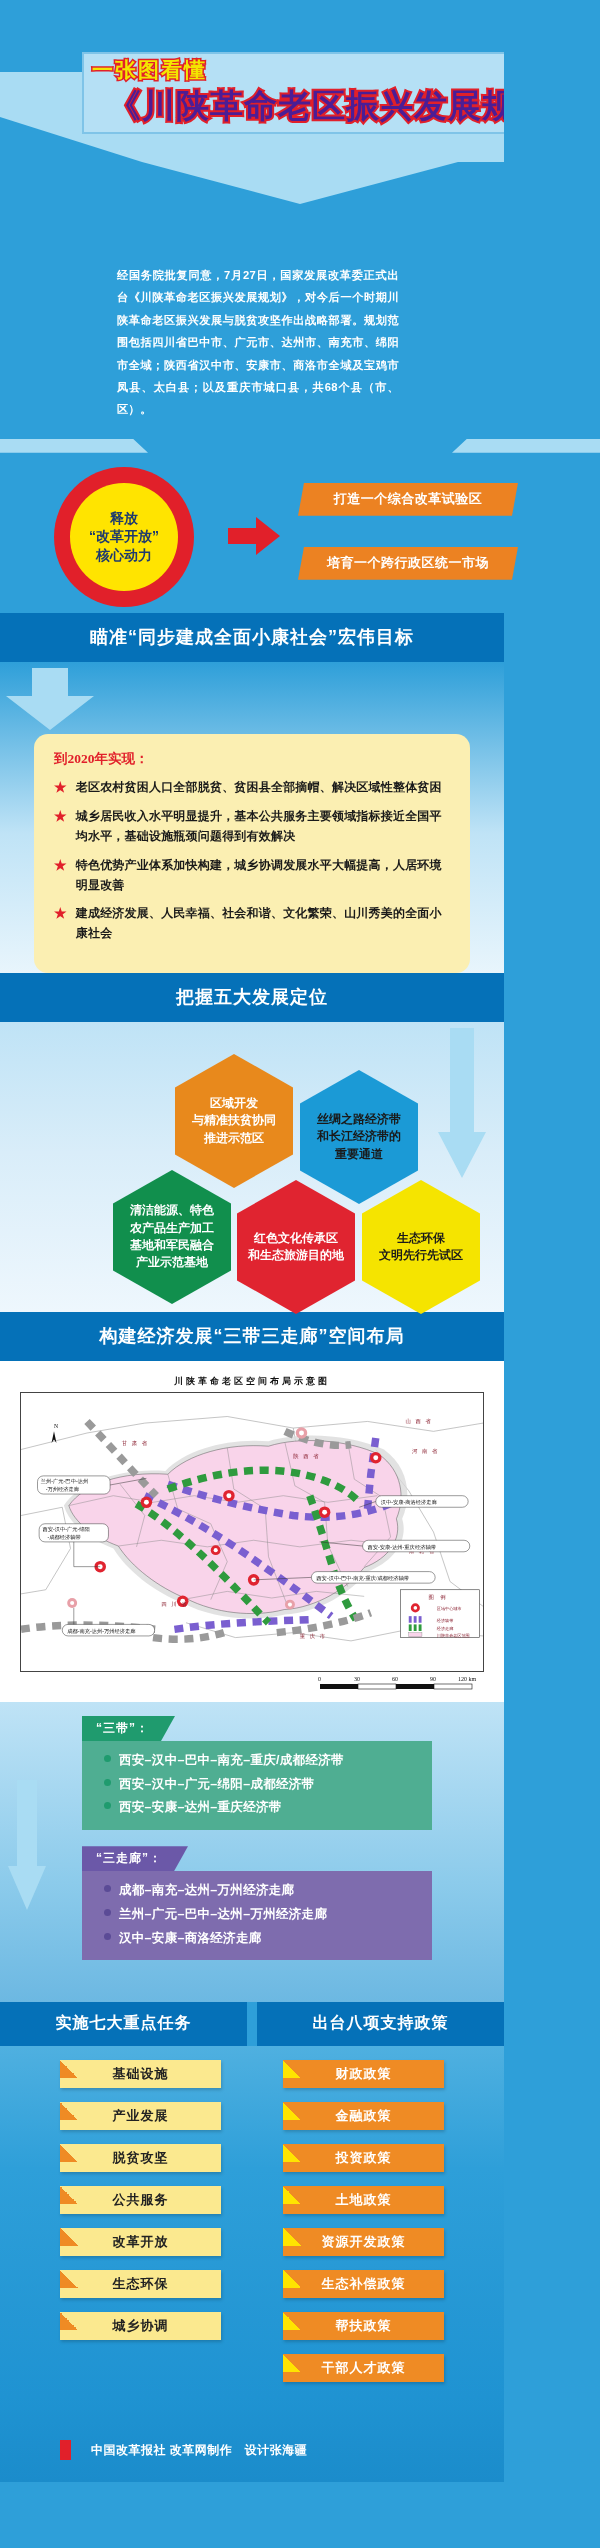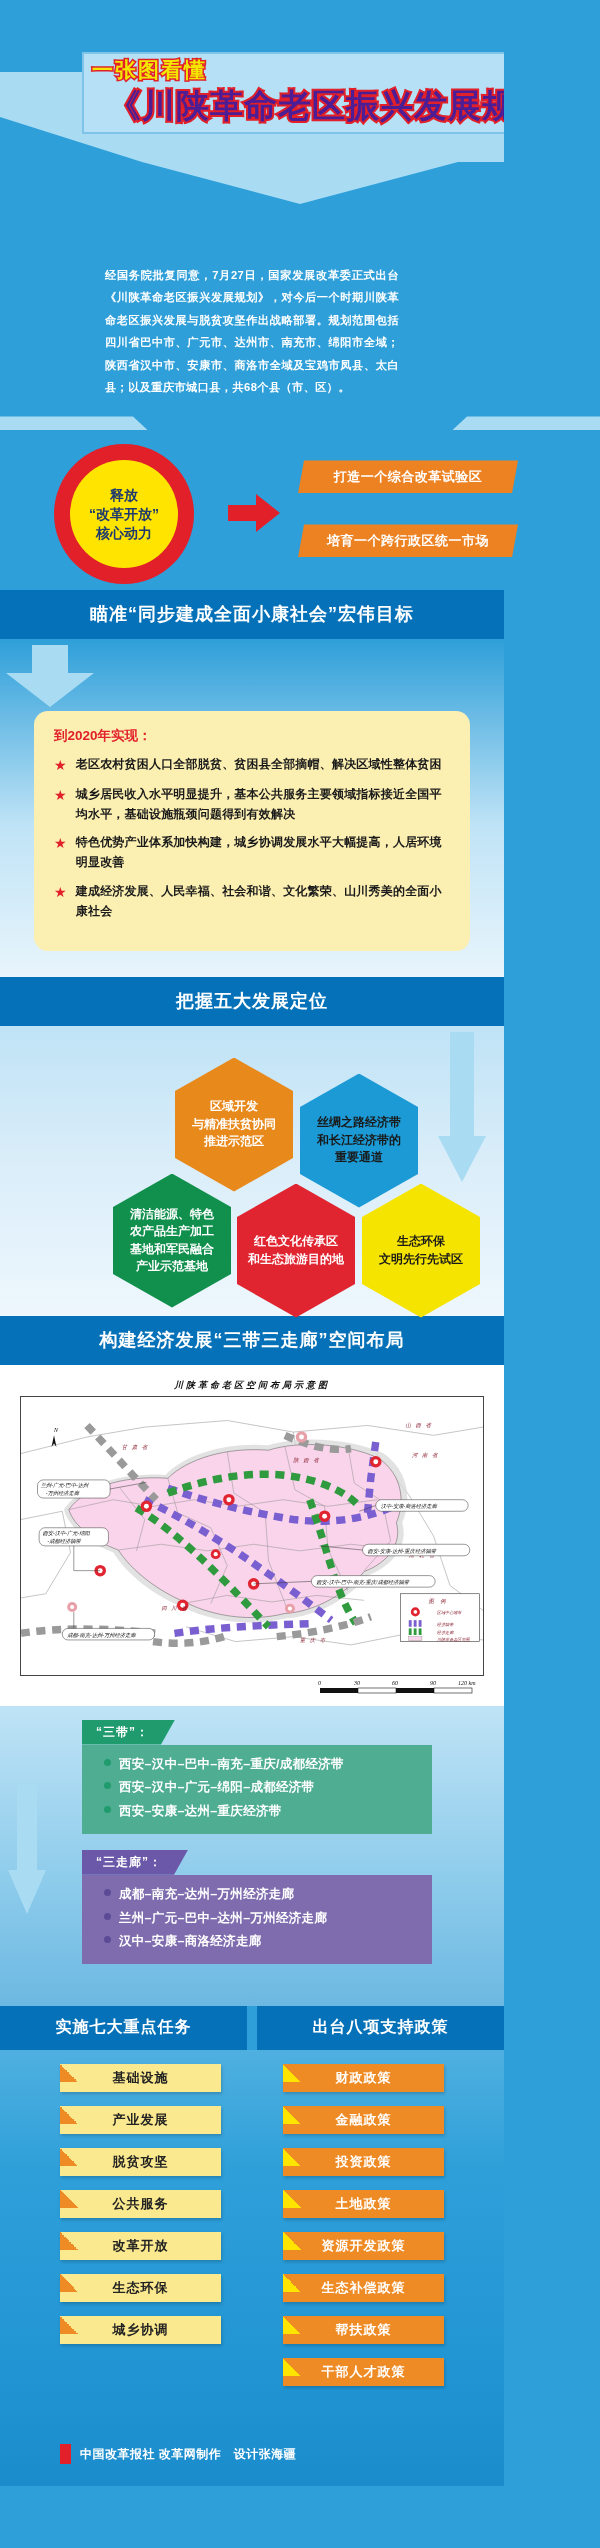--- a/index.html
+++ b/index.html
@@ -64,20 +64,21 @@
 
   
   .intro {
     padding: 14px 105px 18px 105px;
     color: #fff;
     font-size: 11.2px;
     line-height: 2.0;
     text-align: justify;
     font-weight: bold;
     letter-spacing: .4px;
+    margin-left: 12px;
   }
 
   
   .chevron-band {
     position: relative; height: 16px; background: #2e9fd9;
   }
   .chevron-band > i {
     position: absolute; left: 0; top: 0; width: 600px; height: 14px;
     background: #a9dcf3;
     clip-path: polygon(0 0, 133px 0, 148px 14px, 452px 14px, 467px 0, 600px 0, 600px 14px, 0 14px);
@@ -145,21 +146,21 @@
     position: absolute; width: 118px; height: 134px;
     clip-path: polygon(50% 0, 100% 25%, 100% 75%, 50% 100%, 0 75%, 0 25%);
     display: flex; align-items: center; justify-content: center;
     text-align: center; font-weight: bold; font-size: 12px;
     line-height: 1.45; color: #fff; padding: 0 0;
   }
   .hex.dark { color: #1a1a1a; }
   .hex-arrow { position: absolute; right: 16px; top: 6px; width: 52px; height: 150px; }
 
   
-  .map-sect { background: #fff; padding: 14px 0 8px; font-style: italic; }
+  .map-sect { background: #fff; padding: 14px 0 8px; }
   .map-title {
     text-align: center; font-size: 9px; letter-spacing: 3px; color: #111;
     margin-bottom: 4px; font-weight: bold;
   }
   .map-frame { margin: 0 20px; border: 1px solid #444; background: #fff; position: relative; height: 280px; }
 
   
   .belts { background: linear-gradient(#bfe3f6 0%, #8ccbeb 60%, #6cb8e2 100%); padding: 14px 0 26px; position: relative; }
   .belt-block { margin: 0 72px 16px 82px; position: relative; }
   .belt-tab {
@@ -195,21 +196,21 @@
   .tag .fold {
     position: absolute; left: 0; top: 0; width: 18px; height: 18px;
   }
   .tag.yellow .fold { background: linear-gradient(225deg, transparent 50%, #ef8b24 50%); }
   .tag.orange .fold { background: linear-gradient(225deg, transparent 50%, #ffe400 50%); }
 
   
   .footer {
     background: linear-gradient(#1f93d2, #1b8ccb);
     padding: 44px 0 22px 60px;
-    display: flex; align-items: center; gap: 9px;
+    display: flex; align-items: center; gap: 20px;
   }
   .footer .mark { width: 11px; height: 20px; background: #e1202a; }
   .footer span { color: #fff; font-size: 12px; font-weight: bold; letter-spacing: .5px; }
 </style>
 </head>
 <body>
 
 <div class="page">
 
   <div class="hero">
@@ -236,21 +237,21 @@
     </div>
     <svg class="red-arrow" viewBox="0 0 52 38">
       <polygon points="0,11 28,11 28,0 52,19 28,38 28,27 0,27" fill="#e1202a"></polygon>
     </svg>
     <div class="goal-box goal-1">打造一个综合改革试验区</div>
     <div class="goal-box goal-2">培育一个跨行政区统一市场</div>
   </div>
 
   <div class="band-head">瞄准“同步建成全面小康社会”宏伟目标</div>
 
-  <div class="grad-light" style="padding-bottom:26px;">
+  <div class="grad-light" style="font-family:Liberation Serif, serif;">
     <svg class="arrow-down-big" viewBox="0 0 100 62">
       <polygon points="32,0 68,0 68,28 94,28 50,62 6,28 32,28" fill="#a9dcf3"></polygon>
     </svg>
     <div class="card-yellow">
       <h4>到2020年实现：</h4>
       <div class="bullet-row">
         <div class="star">★</div>
         <div>老区农村贫困人口全部脱贫、贫困县全部摘帽、解决区域性整体贫困</div>
       </div>
       <div class="bullet-row">

